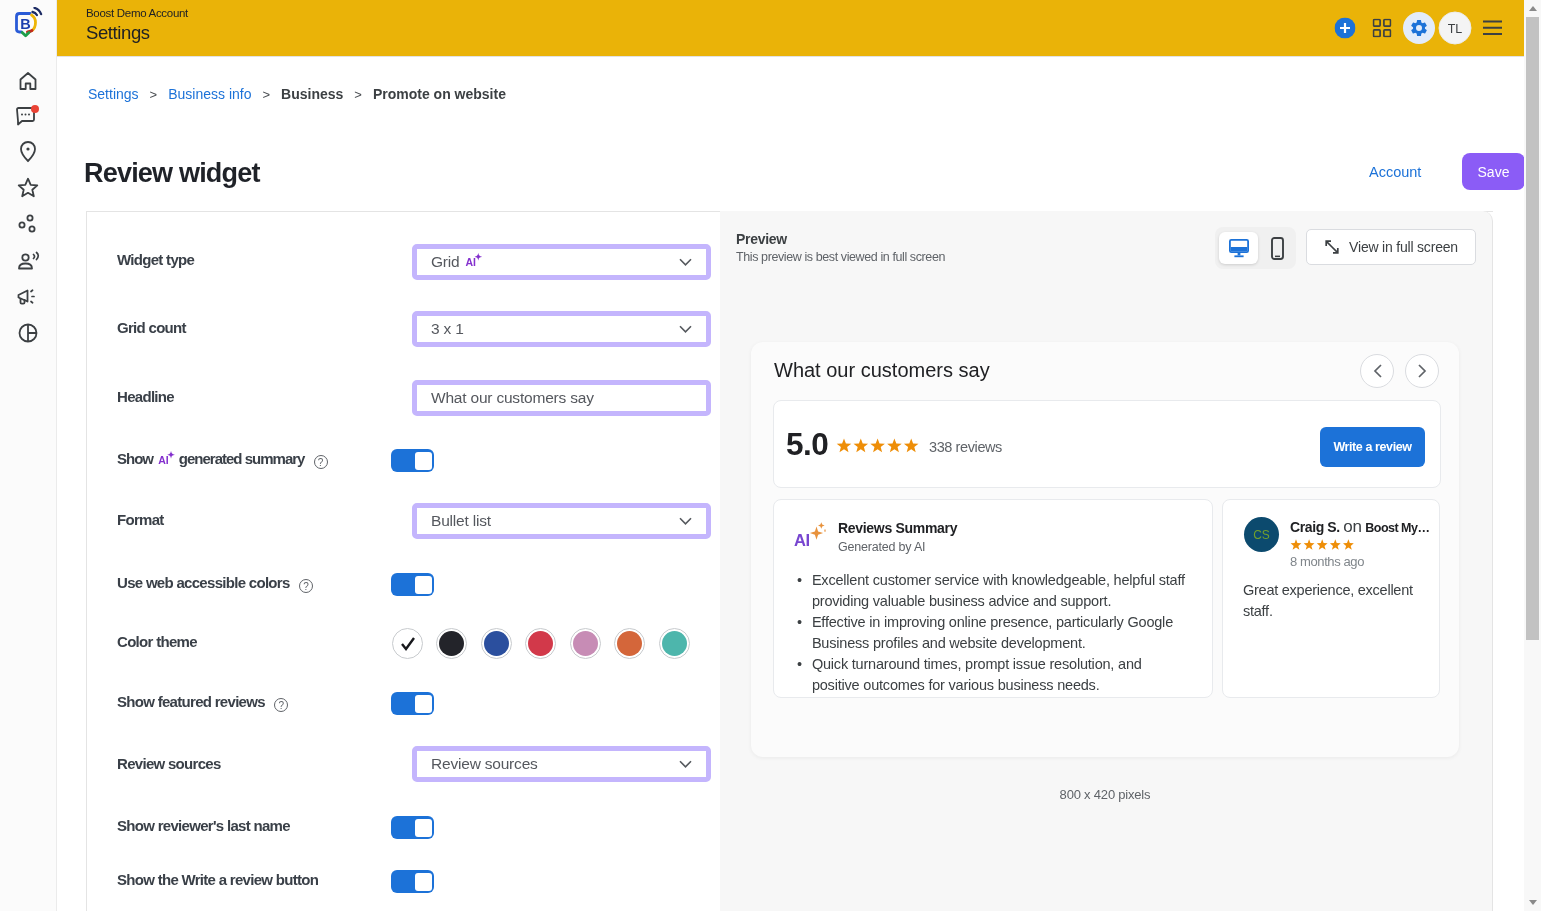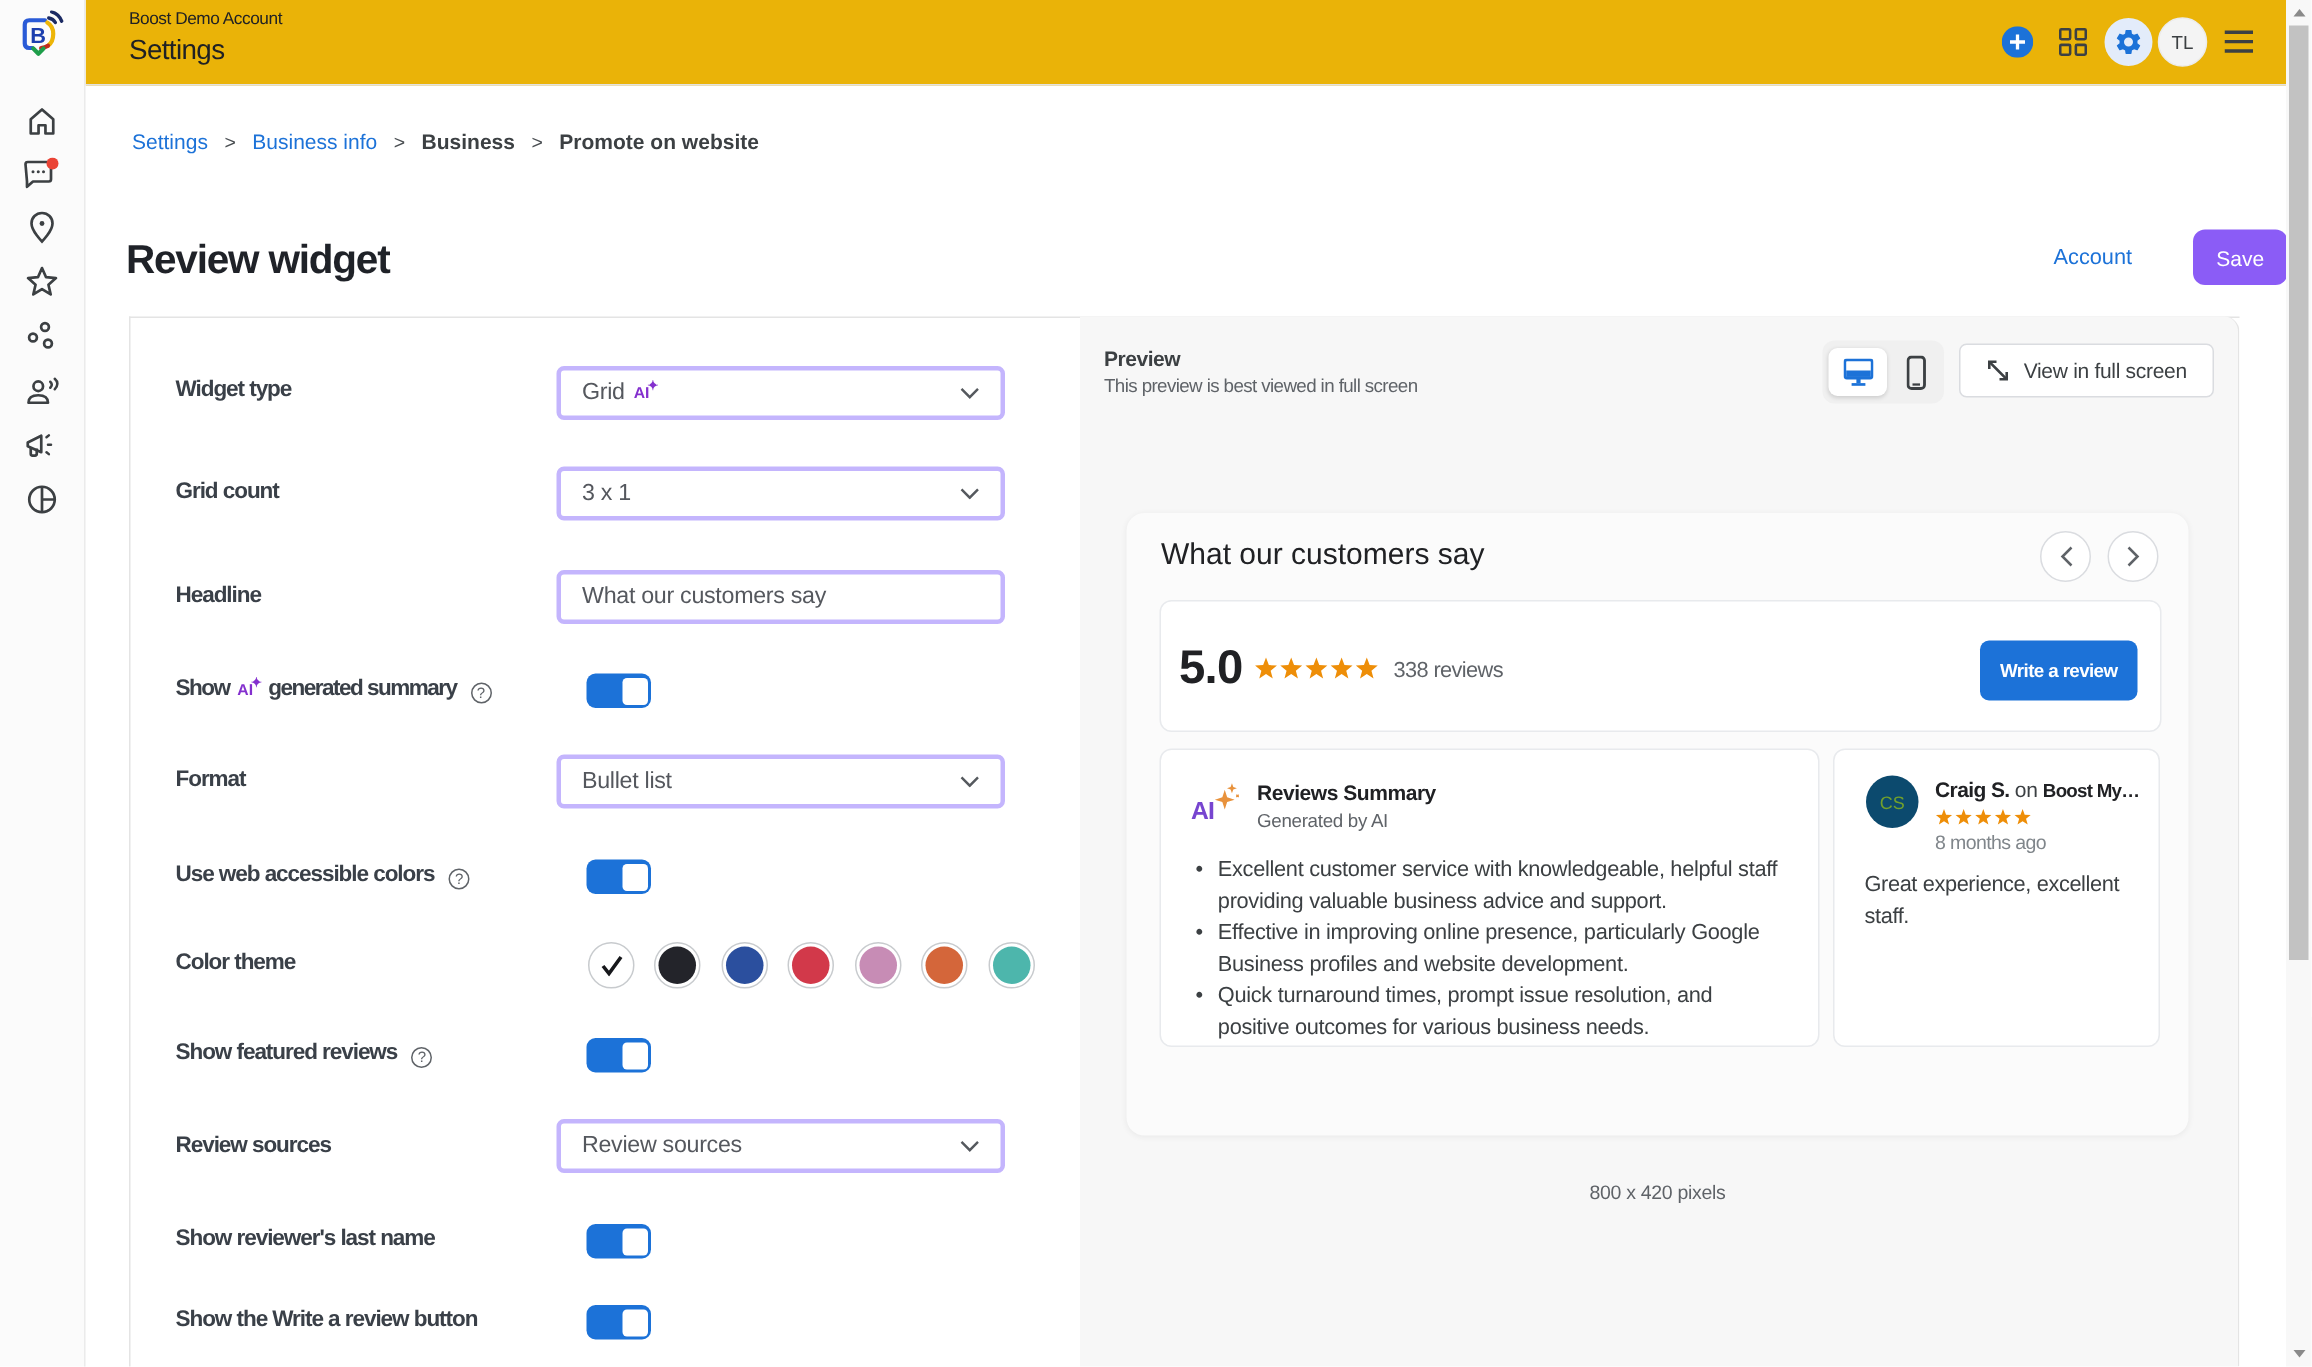--- a/index.html
+++ b/index.html
@@ -30,21 +30,21 @@
 #cancel { left:1369px; top:164px; font-size:14.5px; color:#1c72d8; }
 #save { left:1430px; top:153px; width:63px; height:37px; background:#8b5cf6; color:#fff;
   border-radius:8px; font-size:14px; display:flex; align-items:center; justify-content:center;margin-left:32px; }
 
 
 #panel { left:86px; top:211px; width:1407px; height:700px; border-top:1px solid #e4e4e4; border-left:1px solid #e4e4e4; }
 #preview { left:720px; top:211px; width:773px; height:700px; background:#f7f7f7; border-radius:0 10px 0 0; border-right:1px solid #e4e4e4; }
 
 
 .flabel { position:absolute; left:117px; font-size:15px; font-weight:bold; color:#3a4048; letter-spacing:-0.7px; }
-.ctrl { position:absolute; left:371px; width:299px; height:36px; border:3px solid #c4b5fd; border-radius:5px;
+.ctrl { position:absolute; left:412px; width:299px; height:36px; border:5px solid #c4b5fd; border-radius:5px;
   background:#fff; display:flex; align-items:center; padding:0 14px; font-size:15.5px; color:#55585e; letter-spacing:-0.2px; }
 .chev { position:absolute; right:14px; top:50%; transform:translateY(-50%); }
 .toggle { position:absolute; left:391px; width:43px; height:23px; background:#1c72d8; border-radius:6px; }
 .toggle .knob { position:absolute; right:2.5px; top:2.5px; width:17px; height:18px; background:#fff; border-radius:3px; }
 .ai { position:relative; display:inline-block; color:#8430ce; font-weight:bold; font-size:10.5px;
   letter-spacing:0; margin-left:6px; padding-right:5px; }
 .ai i { position:absolute; right:-1px; top:-4px; font-style:normal; font-size:9px; }
 .help { display:inline-block; width:14px; height:14px; border:1px solid #5f6368; border-radius:50%;
   font-size:10px; font-weight:normal; color:#5f6368; text-align:center; line-height:13px; vertical-align:-2px; margin-left:6px; letter-spacing:0; }
 
@@ -77,21 +77,21 @@
 #rc2 { left:1222px; width:218px; }
 
 #rs-title { left:838px; top:520px; font-size:14px; font-weight:bold; color:#202124; letter-spacing:-0.3px; }
 #rs-sub { left:838px; top:540px; font-size:12.5px; color:#5f6368; letter-spacing:-0.2px; }
 #bullets { left:797px; top:570px; }
 #bullets td.b { padding-right:10px; }
 
 #avatar { left:1244px; top:517px; width:35px; height:35px; border-radius:50%; background:#0c4a6e;
   display:flex; align-items:center; justify-content:center; font-size:12px; font-weight:normal; color:#71a02c; }
 #rname { left:1290px; top:519px; font-size:14px; font-weight:bold; color:#202124; letter-spacing:-0.4px; line-height:15px; }
-#rname .on { font-size:14px; font-weight:normal; color:#3c4043; letter-spacing:-0.2px; }
+#rname .on { font-size:17px; font-weight:normal; color:#3c4043; letter-spacing:-0.2px; }
 #rdate { left:1290px; top:554px; font-size:13px; color:#80868b; letter-spacing:-0.4px; }
 #rtext { left:1243px; top:580px; font-size:14.5px; color:#3c4043; line-height:21px; letter-spacing:-0.25px; }
 
 #pxinfo { left:751px; top:787px; width:708px; text-align:center; font-size:13px; color:#5f6368; letter-spacing:-0.2px; }
 
 
 #sbar { left:1524px; top:0; width:17px; height:911px; background:#f8f8f8; z-index:10; }
 #sthumb { position:absolute; left:2px; top:17px; width:13px; height:623px; background:#c2c2c2; }
 .sarrow { position:absolute; left:4.5px; width:0; height:0; border-left:4px solid transparent; border-right:4px solid transparent; }
 </style>

